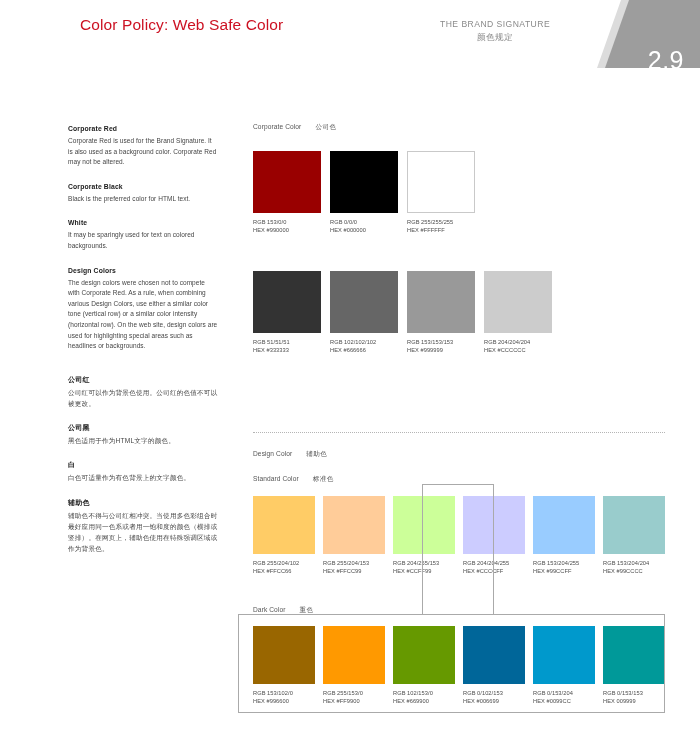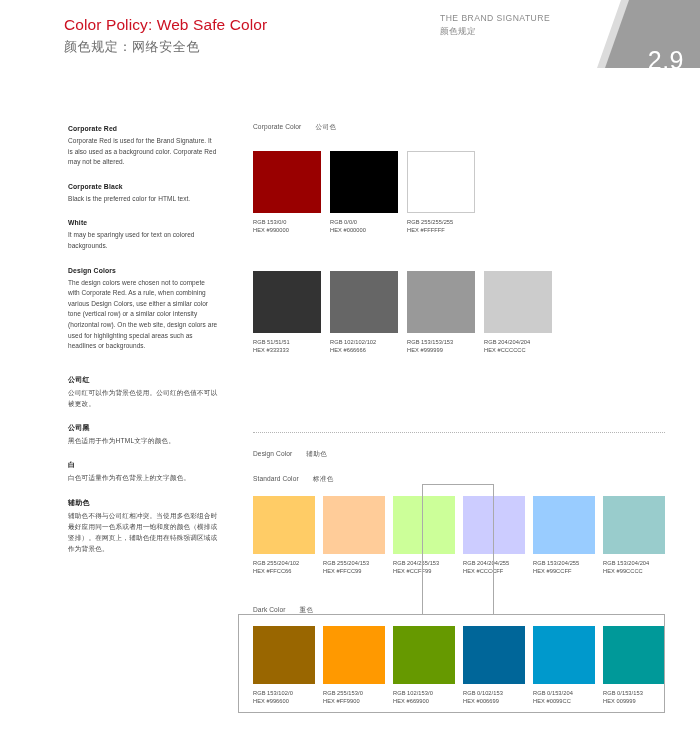--- a/index.html
+++ b/index.html
@@ -40,44 +40,45 @@
     top: 0;
     left: 0;
     width: 700px;
     height: 68px;
     background: #9d9d9d;
     -webkit-clip-path: polygon(629px 0, 700px 0, 700px 68px, 605px 68px);
     clip-path: polygon(629px 0, 700px 0, 700px 68px, 605px 68px);
   }
   .header-titles {
     position: absolute;
-    left: 64px;
+    left: 80px;
     top: 15px;
+    text-align: right;
   }
   .title-en {
     font-size: 15.5px;
     color: #c8102e;
     color: #cc1122;
     letter-spacing: 0.1px;
     line-height: 19px;
     white-space: nowrap;
   }
   .title-cn {
     font-size: 13px;
     color: #6d6d6d;
     line-height: 19px;
     margin-top: 3px;
     letter-spacing: 0.6px;
     white-space: nowrap;
   }
   .header-sig {
     position: absolute;
     left: 440px;
-    top: 12px;
-    text-align: left;
+    top: 18px;
+    text-align: center;
   }
   .sig-en {
     font-size: 8.6px;
     color: #8a8a8a;
     letter-spacing: 0.45px;
     line-height: 12px;
     white-space: nowrap;
   }
   .sig-cn {
     font-size: 8.6px;
@@ -196,21 +197,20 @@
 </style>
 </head>
 <body>
 
 <div class="header">
   <div class="header-band"></div>
   <div class="header-wedge"></div>
 
   <div class="header-titles">
     <div class="title-en">Color Policy: Web Safe Color</div>
-    <div class="title-cn">颜色规定：网络安全色</div>
   </div>
 
   <div class="header-sig">
     <div class="sig-en">THE BRAND SIGNATURE</div>
     <div class="sig-cn">颜色规定</div>
   </div>
 
   <div class="page-num">2.9</div>
 </div>
 

